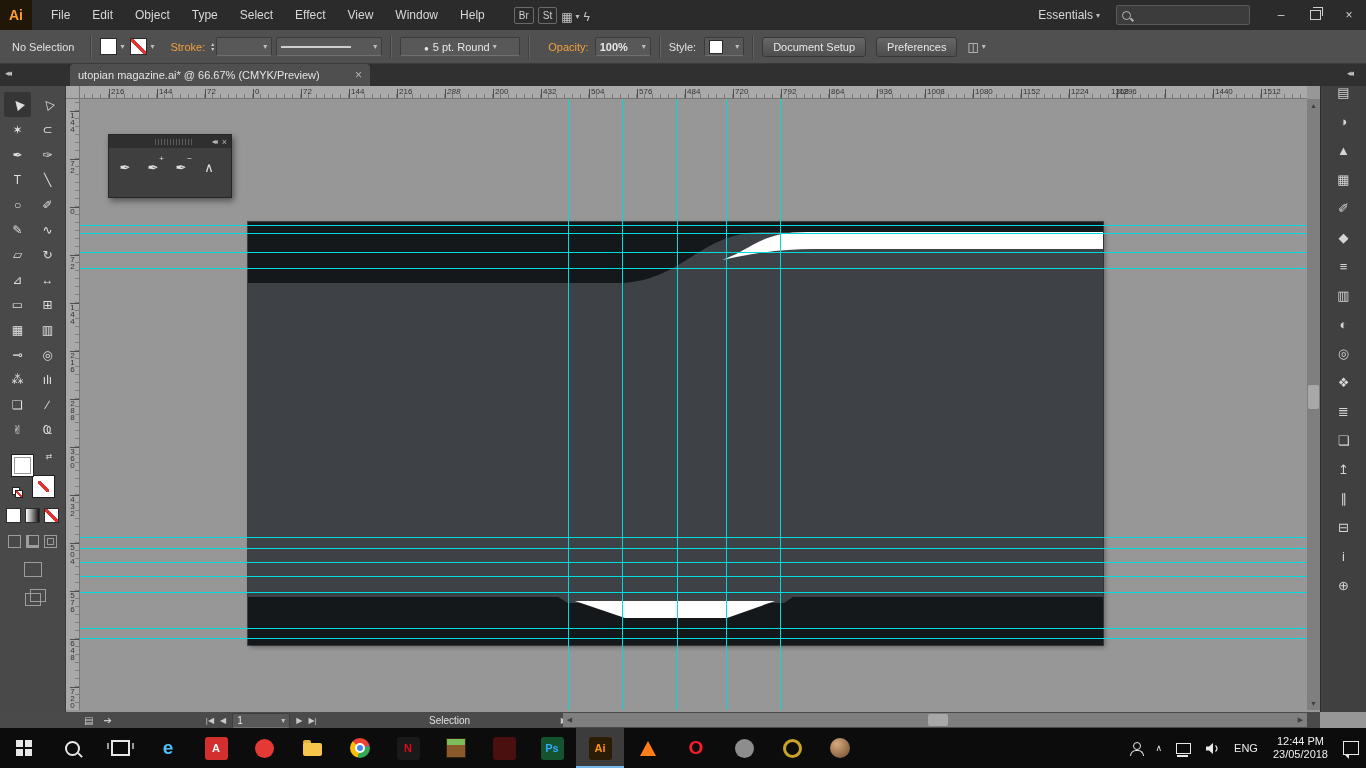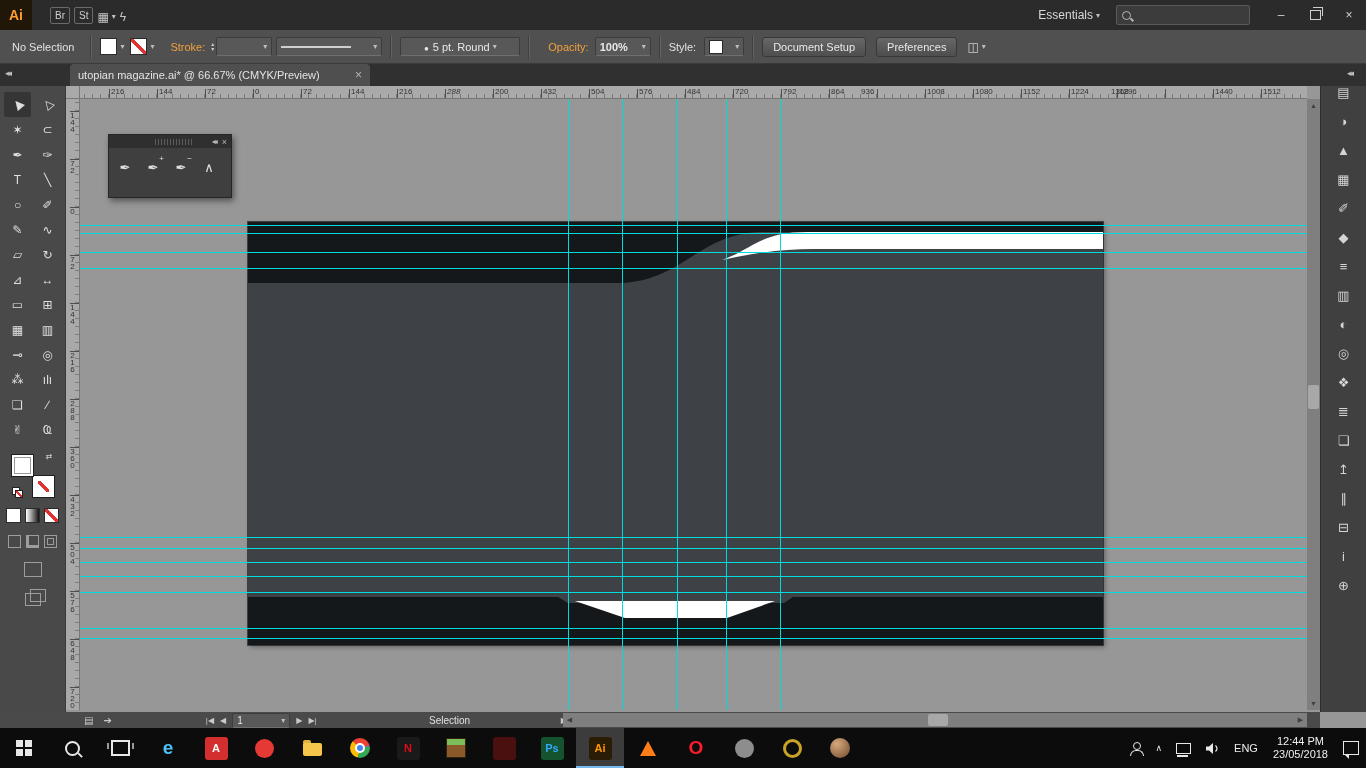--- a/index.html
+++ b/index.html
@@ -182,20 +182,31 @@
   .action-ico{width: 14px;height:12px;border:1.5px solid #e8e8e8;position:relative;}
   .action-ico::after{content:"";position:absolute;left:1px;bottom:-5px;border-left:4px solid transparent;border-top:4px solid #e8e8e8;}
 </style>
 </head>
 <body>
 
 <div id="screen" data-name="illustrator-window">
 
   <header id="menubar" data-name="menu-bar">
     <div class="ai-logo" data-name="app-logo-icon">Ai</div>
+    <nav id="menus" data-name="menu-items">
+        <div class="menu-item" data-name="menu-file">File</div>
+        <div class="menu-item" data-name="menu-edit">Edit</div>
+        <div class="menu-item" data-name="menu-object">Object</div>
+        <div class="menu-item" data-name="menu-type">Type</div>
+        <div class="menu-item" data-name="menu-select">Select</div>
+        <div class="menu-item" data-name="menu-effect">Effect</div>
+        <div class="menu-item" data-name="menu-view">View</div>
+        <div class="menu-item" data-name="menu-window">Window</div>
+        <div class="menu-item" data-name="menu-help">Help</div>
+      </nav>
     <div class="mb-group" data-name="menubar-shortcuts">
       <span class="mb-btn" data-name="bridge-button">Br</span>
       <span class="mb-btn" data-name="stock-button">St</span>
       <span class="mb-icon caret" data-name="arrange-documents-icon">▦</span>
       <span class="mb-icon" data-name="gpu-performance-icon">ϟ</span>
     </div>
     <div class="spacer" data-name="menubar-spacer"></div>
     <div class="workspace caret" data-name="workspace-switcher">
         <span data-name="workspace-label">Essentials</span>
       </div>
@@ -399,21 +410,21 @@
       <div class="h-num" data-name="ruler-label" style="left: 559px;">576</div>
       <div class="h-tick" data-name="ruler-tick" style="left: 605px;"></div>
       <div class="h-num" data-name="ruler-label" style="left: 607px;">484</div>
       <div class="h-tick" data-name="ruler-tick" style="left: 653px;"></div>
       <div class="h-num" data-name="ruler-label" style="left: 655px;">720</div>
       <div class="h-tick" data-name="ruler-tick" style="left: 701px;"></div>
       <div class="h-num" data-name="ruler-label" style="left: 703px;">792</div>
       <div class="h-tick" data-name="ruler-tick" style="left: 749px;"></div>
       <div class="h-num" data-name="ruler-label" style="left: 751px;">864</div>
       <div class="h-tick" data-name="ruler-tick" style="left: 797px;"></div>
-      <div class="h-num" data-name="ruler-label" style="left: 781px;">936</div>
+      <div class="h-num" data-name="ruler-label" style="left: 799px;">936</div>
       <div class="h-tick" data-name="ruler-tick" style="left: 845px;"></div>
       <div class="h-num" data-name="ruler-label" style="left: 847px;">1008</div>
       <div class="h-tick" data-name="ruler-tick" style="left: 893px;"></div>
       <div class="h-num" data-name="ruler-label" style="left: 895px;">1080</div>
       <div class="h-tick" data-name="ruler-tick" style="left: 941px;"></div>
       <div class="h-num" data-name="ruler-label" style="left: 943px;">1152</div>
       <div class="h-tick" data-name="ruler-tick" style="left: 989px;"></div>
       <div class="h-num" data-name="ruler-label" style="left: 991px;">1224</div>
       <div class="h-tick" data-name="ruler-tick" style="left: 1037px;"></div>
       <div class="h-num" data-name="ruler-label" style="left: 1039px;">1296</div>

